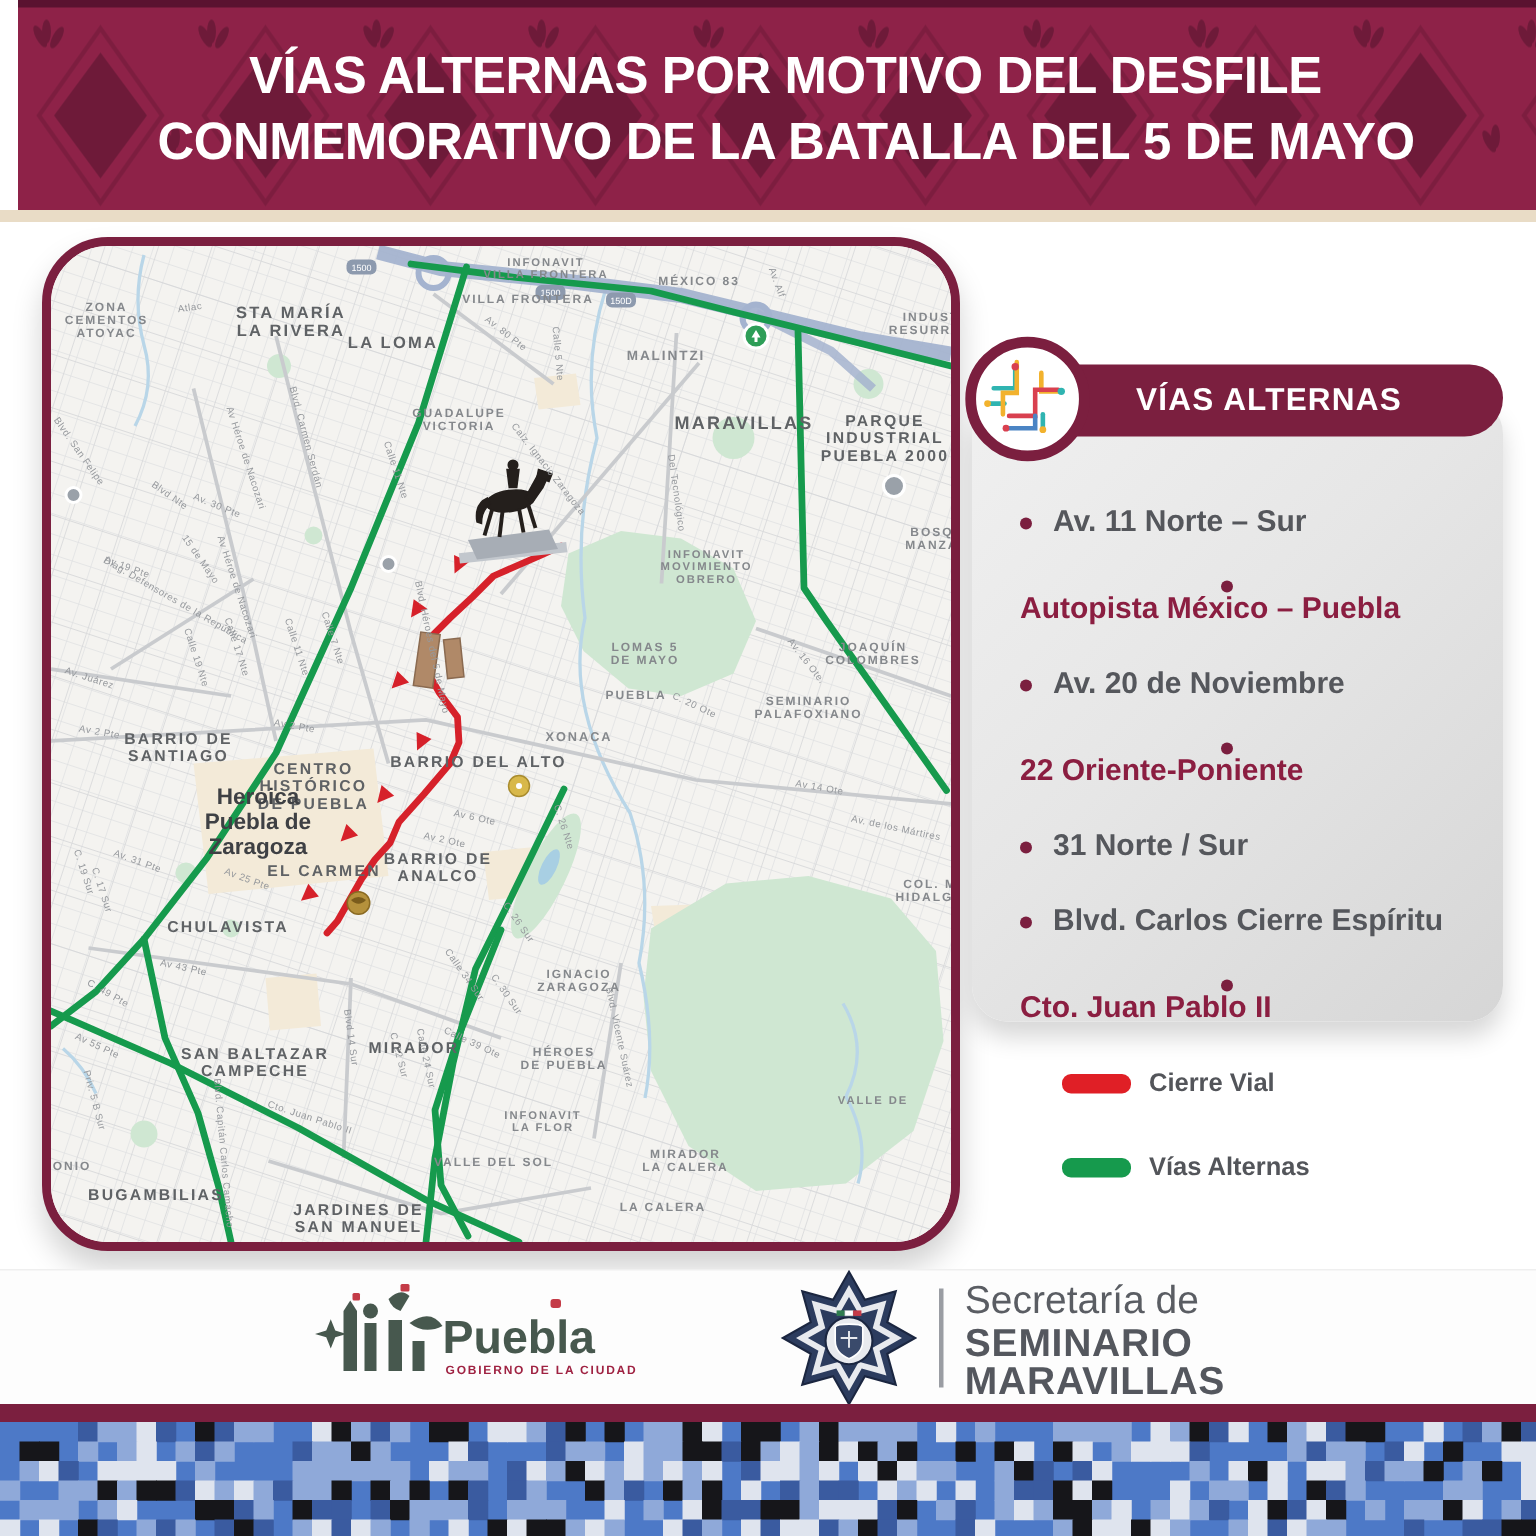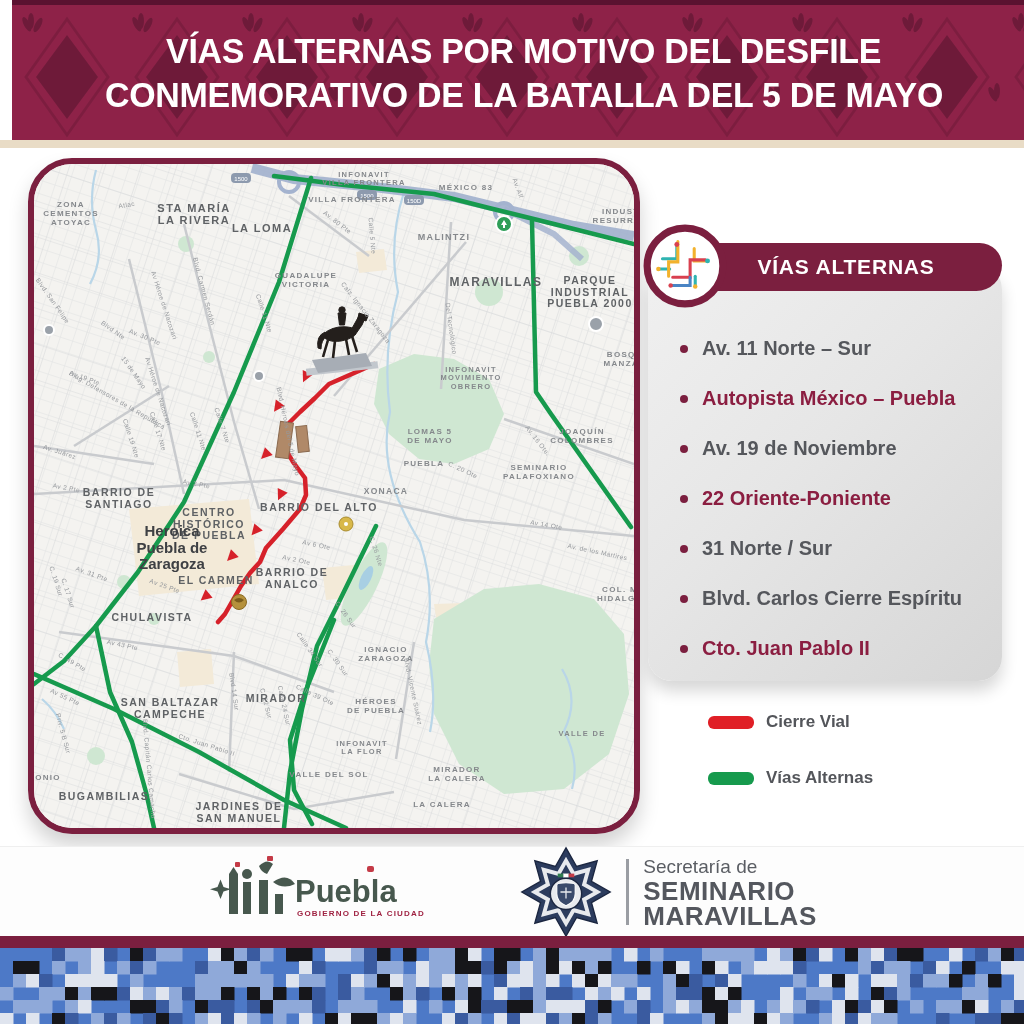--- a/index.html
+++ b/index.html
@@ -31,33 +31,33 @@
   .panel-bar{position:relative;z-index:2;margin-left:42px;height:48px;background:#7B1F3F;
        border-radius:26px 26px 30px 10px;display:flex;align-items:center;justify-content:center;}
   .panel-bar span{color:#fff;font-weight:bold;font-size:21px;letter-spacing:.8px;}
   .panel-circle{position:absolute;z-index:3;left:-6px;top:-20px;width:86px;height:86px;}
   .panel-body{position:relative;z-index:1;margin-top:-26px;height:416px;border-radius:24px;
        background:linear-gradient(135deg,#f0f0f0 0%,#e6e6e6 45%,#d6d6d6 100%);
        box-shadow:0 10px 16px rgba(0,0,0,.16);padding:72px 32px 0 32px;box-sizing:border-box;}
   .vlist{list-style:none;margin:0;padding:0;}
   .vlist li{display:flex;align-items:baseline;margin-bottom:27px;font-size:20px;font-weight:bold;color:#55575C;}
   .vlist li .dot{width:8px;height:8px;border-radius:50%;background:#7B1F3F;margin-right:14px;flex:0 0 8px;align-self:center;}
-  .vlist li.hl{color:#8B1E41;}
+  .vlist li.hl{color:#8B1E41;flex-direction:column;}
 
   .legend{position:absolute;left:708px;top:712px;}
   .leg-row{display:flex;align-items:center;margin-bottom:36px;}
   .leg-swatch{width:46px;height:13px;border-radius:6px;margin-right:12px;}
   .leg-label{font-size:17px;font-weight:bold;color:#53555A;}
 
   
   .footer{position:absolute;left:0;top:846px;width:1024px;height:90px;background:#fdfdfd;
        display:flex;align-items:center;justify-content:center;gap:95px;border-top:1px solid #efefef;}
   .ssc{display:flex;align-items:center;gap:14px;}
   .ssc .vbar{width:3px;height:66px;background:#9a9da3;}
-  .ssc-text .l1{font-size:19px;color:#5a5d63;margin-bottom:1px;}
+  .ssc-text .l1{font-size:26px;color:#5a5d63;margin-bottom:1px;}
   .ssc-text .l2,.ssc-text .l3{font-size:26px;font-weight:800;color:#54575E;line-height:25px;letter-spacing:.5px;}
 
   .maroon-bar{position:absolute;left:0;top:936px;width:1024px;height:12px;background:#7B1F3F;}
   .camo{position:absolute;left:0;top:948px;width:1024px;height:76px;}
 </style>
 </head>
 <body>
 
 <div class="hdr">
   <svg class="pat" width="1024" height="140">
@@ -307,21 +307,21 @@
         <li>
           <span class="dot"></span>
           <span>Av. 11 Norte – Sur</span>
         </li>
         <li class="hl">
           <span class="dot"></span>
           <span>Autopista México – Puebla</span>
         </li>
         <li>
           <span class="dot"></span>
-          <span>Av. 19 de Noviembre</span>
+          <span>Av. 20 de Noviembre</span>
         </li>
         <li class="hl">
           <span class="dot"></span>
           <span>22 Oriente-Poniente</span>
         </li>
         <li>
           <span class="dot"></span>
           <span>31 Norte / Sur</span>
         </li>
         <li>

